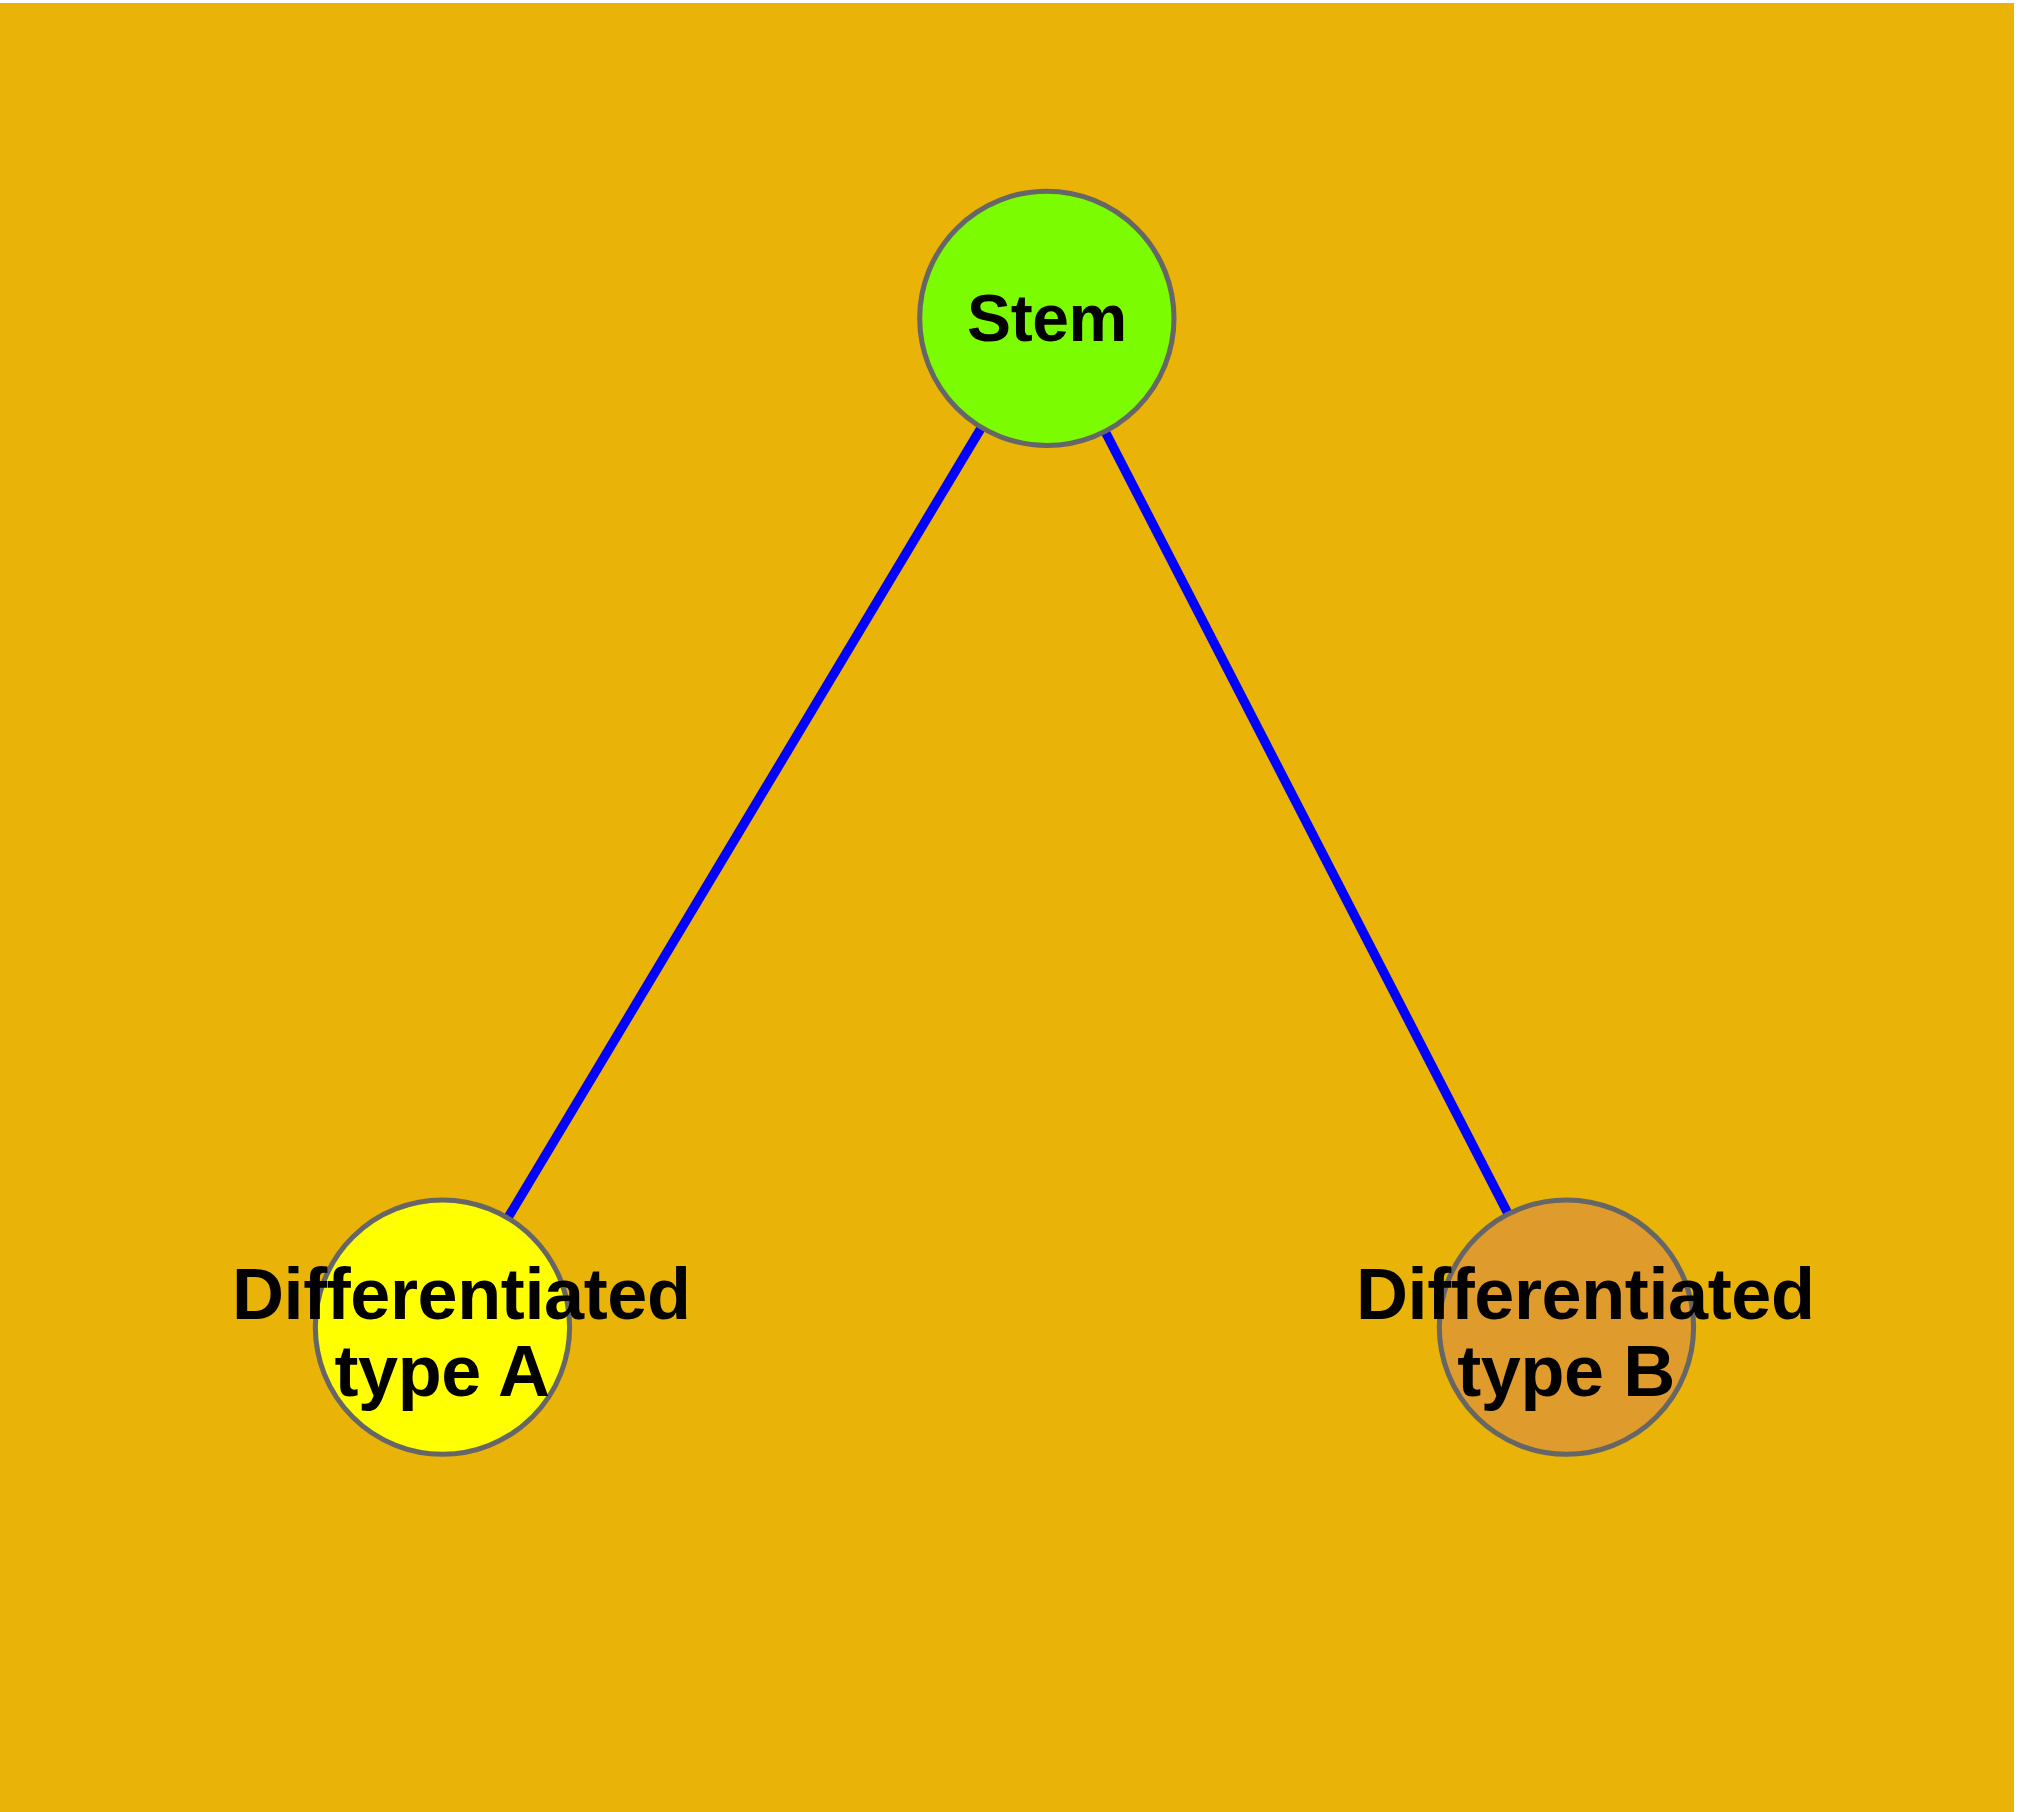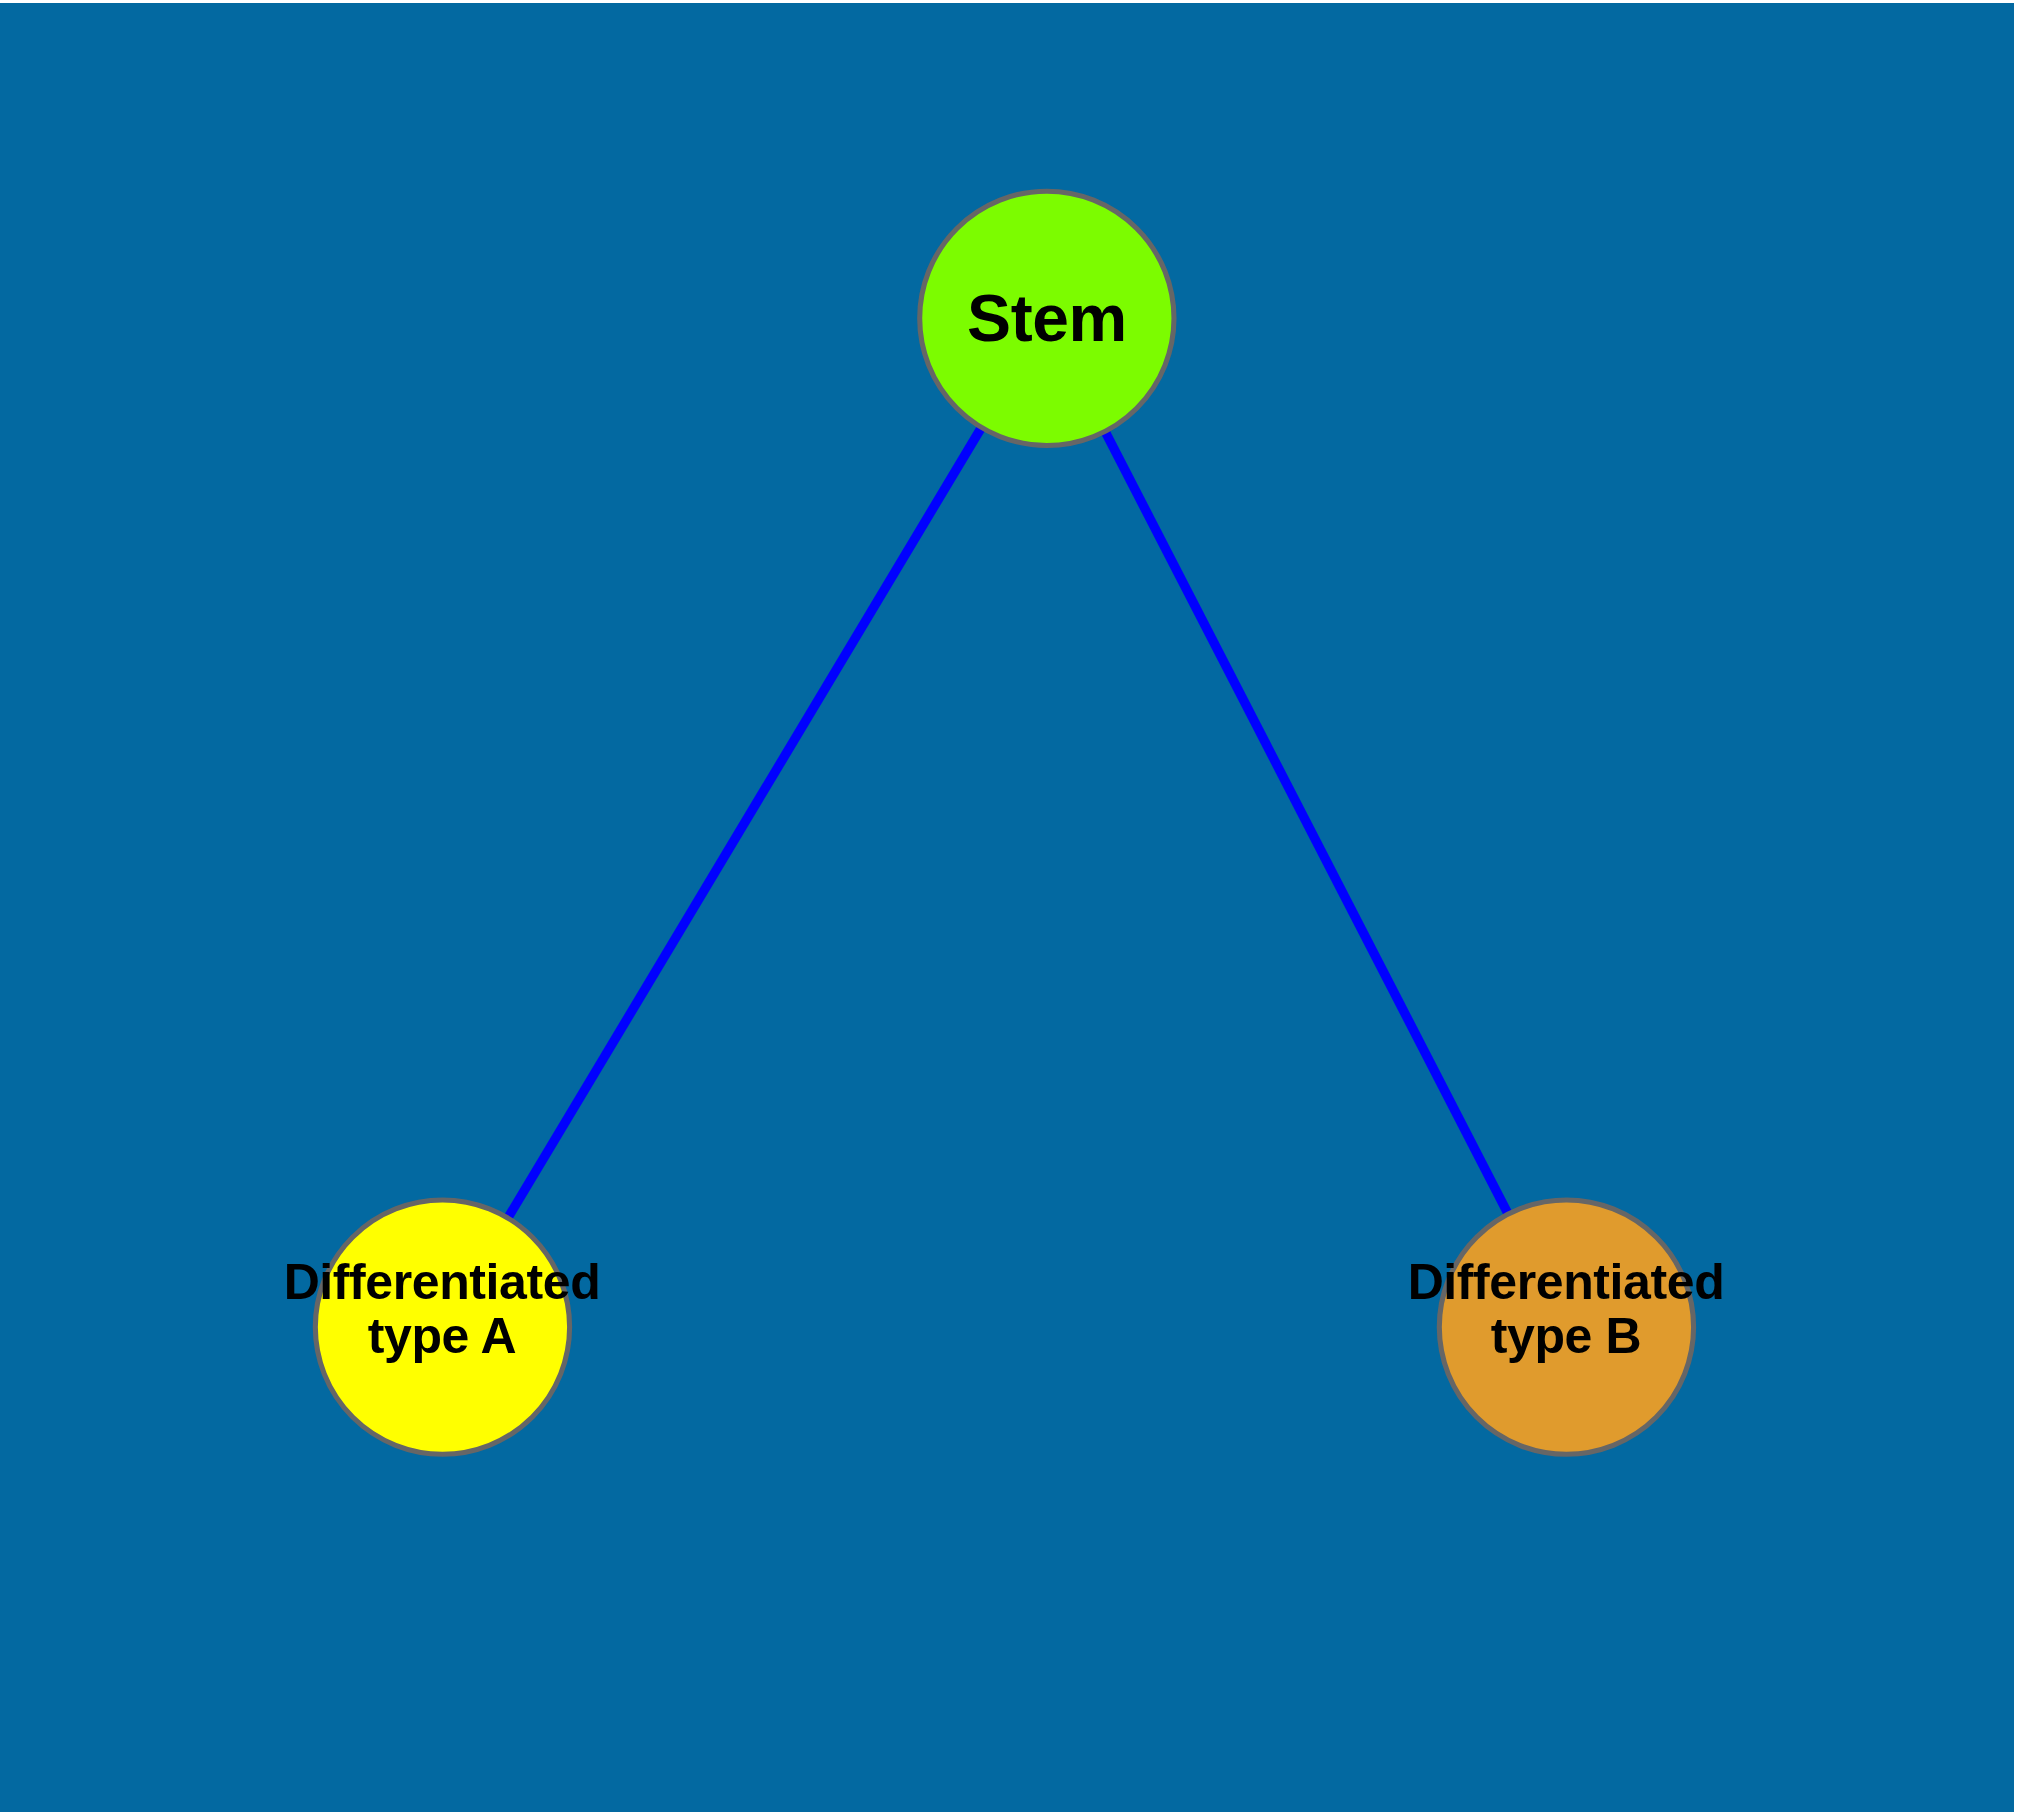--- a/index.html
+++ b/index.html
@@ -38,33 +38,33 @@
     position: absolute;
     text-align: center;
     color: #000000;
     font-weight: bold;
     line-height: 1.07;
     white-space: pre;
     pointer-events: none;
     -webkit-font-smoothing: antialiased;
   }
   .node-label.multiline {
-    font-size: 50px;
+    font-size: 72px;
     letter-spacing: -0.4px;
   }
   .node-label.single {
     font-size: 66px;
     letter-spacing: -0.4px;
   }
 </style>
 </head>
 <body>
 
 <div id="canvas" style="background: rgb(255, 255, 255);">
-  <div id="plot-area" style="background: #0369a1;">
+  <div id="plot-area" style="background: #eab308;">
 
     <svg id="graph-svg" viewBox="0 0 2376 2134" preserveAspectRatio="none">
 
       <g>
         <line id="edge-stem-to-a" x1="1159.9610193607064" y1="497.24037441901754" x2="597.0389806392938" y2="1436.7596255809824" stroke="#0000ff" stroke-width="11" stroke-linecap="butt"></line>
         <line id="edge-stem-to-b" x1="1301.8590501313702" y1="501.79163076073485" x2="1781.1409498686298" y2="1432.2083692392653" stroke="#0000ff" stroke-width="11" stroke-linecap="butt"></line>
       </g>
 
       <g>
         <circle id="node-stem" cx="1235" cy="372" r="150" fill="#7cfc00" stroke="#666666" stroke-width="6"></circle>

